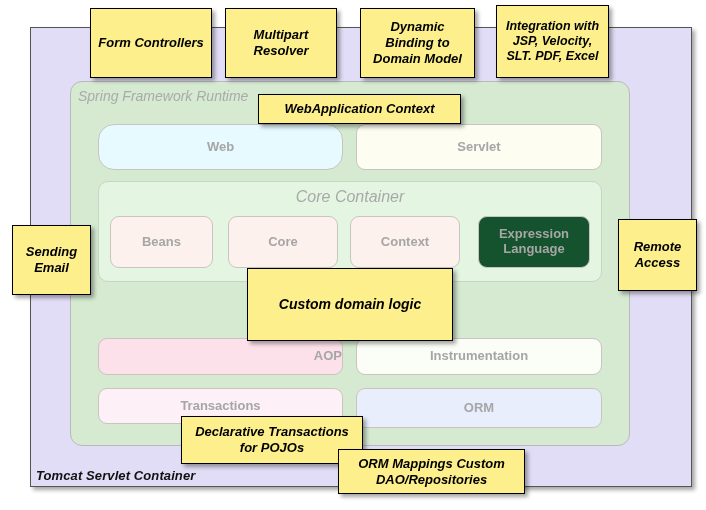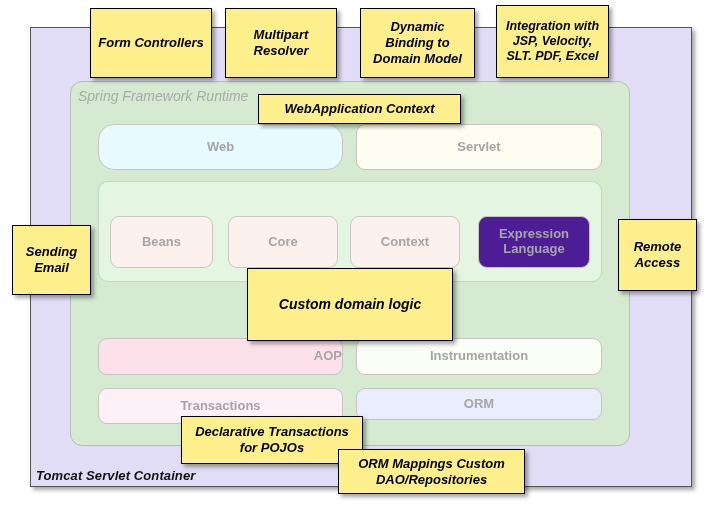--- a/index.html
+++ b/index.html
@@ -46,25 +46,25 @@
     position:absolute;border:1px solid #c9c4c0;border-radius:9px;
     box-sizing:border-box;display:flex;align-items:center;
     justify-content:center;text-align:center;
     font-size:13px;font-weight:bold;color:#a6a6a6;line-height:1.15;
   }
   .mod.web{left:98px;top:124px;width:245px;height:46px;background:#e6faff;border-radius:16px;}
   .mod.servlet{left:356px;top:124px;width:246px;height:46px;background:#fdfdf2;}
   .mod.beans{left:110px;top:216px;width:103px;height:52px;background:#fdf1ee;}
   .mod.core{left:228px;top:216px;width:110px;height:52px;background:#fdf1ee;}
   .mod.context{left:350px;top:216px;width:110px;height:52px;background:#fdf1ee;}
-  .mod.el{left:478px;top:216px;width:112px;height:52px;background:#4c1d95;}
+  .mod.el{left:478px;top:216px;width:112px;height:52px;background:#14532d;}
   .mod.aop{left:98px;top:338px;width:245px;height:37px;background:#fde1ea;justify-content:flex-end;}
   .mod.instr{left:356px;top:338px;width:246px;height:37px;background:#fbfdf7;}
   .mod.tx{left:98px;top:388px;width:245px;height:36px;background:#fdf0f7;}
-  .mod.orm{left:356px;top:388px;width:246px;height:32px;background:#e8eefb;}
+  .mod.orm{left:356px;top:388px;width:246px;height:40px;background:#e8eefb;}
 
   
   .note{
     position:absolute;background:#fdf08c;border:1px solid #000;
     box-shadow:3px 3px 4px rgba(0,0,0,0.35);
     box-sizing:border-box;display:flex;align-items:center;
     justify-content:center;text-align:center;
     font-size:13px;font-weight:bold;font-style:italic;color:#000;
     line-height:1.22;padding:2px 4px;
   }
@@ -91,20 +91,21 @@
   <div class="runtime-label">Spring Framework Runtime</div>
 
   <div class="mod web">
     <span>Web</span>
   </div>
   <div class="mod servlet">
     <span>Servlet</span>
   </div>
 
   <div class="core-container"></div>
+  <div class="core-title">Core Container</div>
 
   <div class="mod beans">
     <span>Beans</span>
   </div>
   <div class="mod core">
     <span>Core</span>
   </div>
   <div class="mod context">
     <span>Context</span>
   </div>

